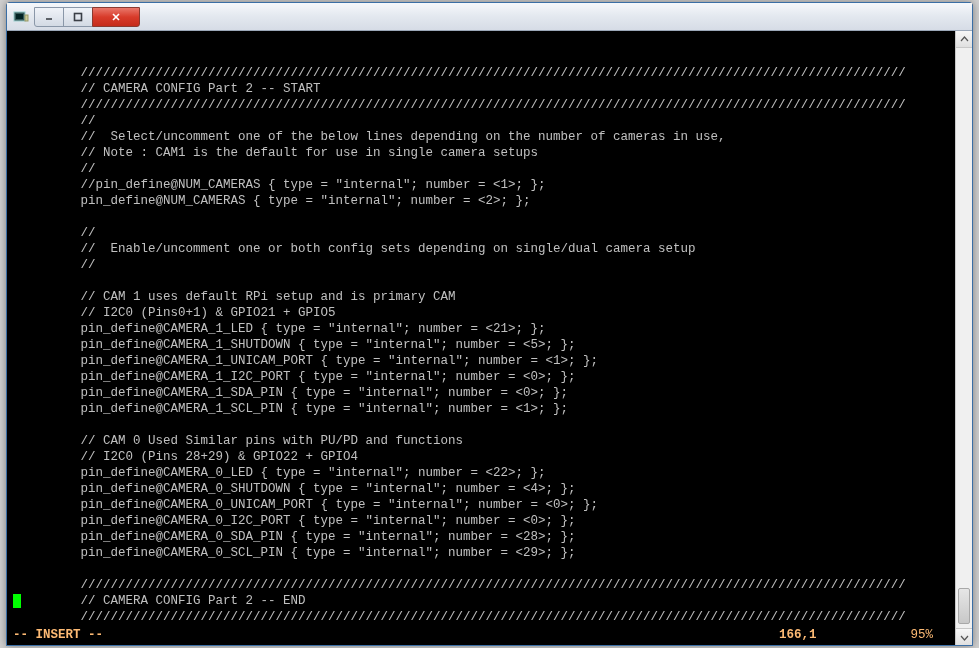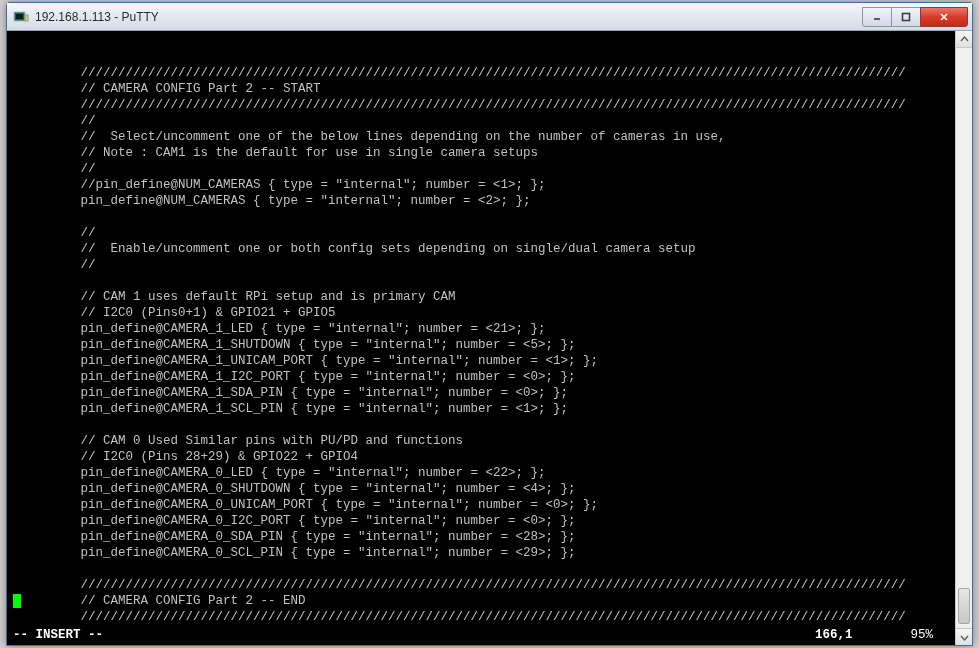--- a/index.html
+++ b/index.html
@@ -99,41 +99,40 @@
     border-radius: 2px;
   }
   .cursor {
     position: absolute;
     width: 8px; height: 14px;
     background: #00ff00;
     left: 6px;
   }
   .statusline {
     display: flex;
-    color: #ffffff;
+    color: #fdba74;
     height: 16px;
   }
   .statusline .mode { font-weight: bold; }
   .statusline .spacer { flex: 1; }
   .statusline .ruler { padding-right: 58px; font-weight: bold; }
-  .statusline .pct { padding-right: 22px; }
+  .statusline .pct { padding-right: 22px; margin-left: 36px; }
 </style>
 </head>
 <body>
 
 <div class="window">
   <div class="titlebar">
     <span class="icon">
       <svg viewBox="0 0 16 16">
           <rect x="1" y="3" width="11" height="9" fill="#355" stroke="#9cc" stroke-width="1"></rect>
           <rect x="3" y="5" width="7" height="5" fill="#022"></rect>
           <rect x="12" y="6" width="3" height="6" fill="#cc9" stroke="#996"></rect>
         </svg>
     </span>
-    <span class="title">192.168.1.113 - PuTTY</span>
     <div class="ctl-group">
       <div class="ctl">
         <svg width="10" height="10" viewBox="0 0 10 10">
             <line x1="2" y1="7" x2="8" y2="7"></line>
           </svg>
       </div>
       <div class="ctl">
         <svg width="10" height="10" viewBox="0 0 10 10">
             <rect x="1.5" y="1.5" width="7" height="7"></rect>
           </svg>

